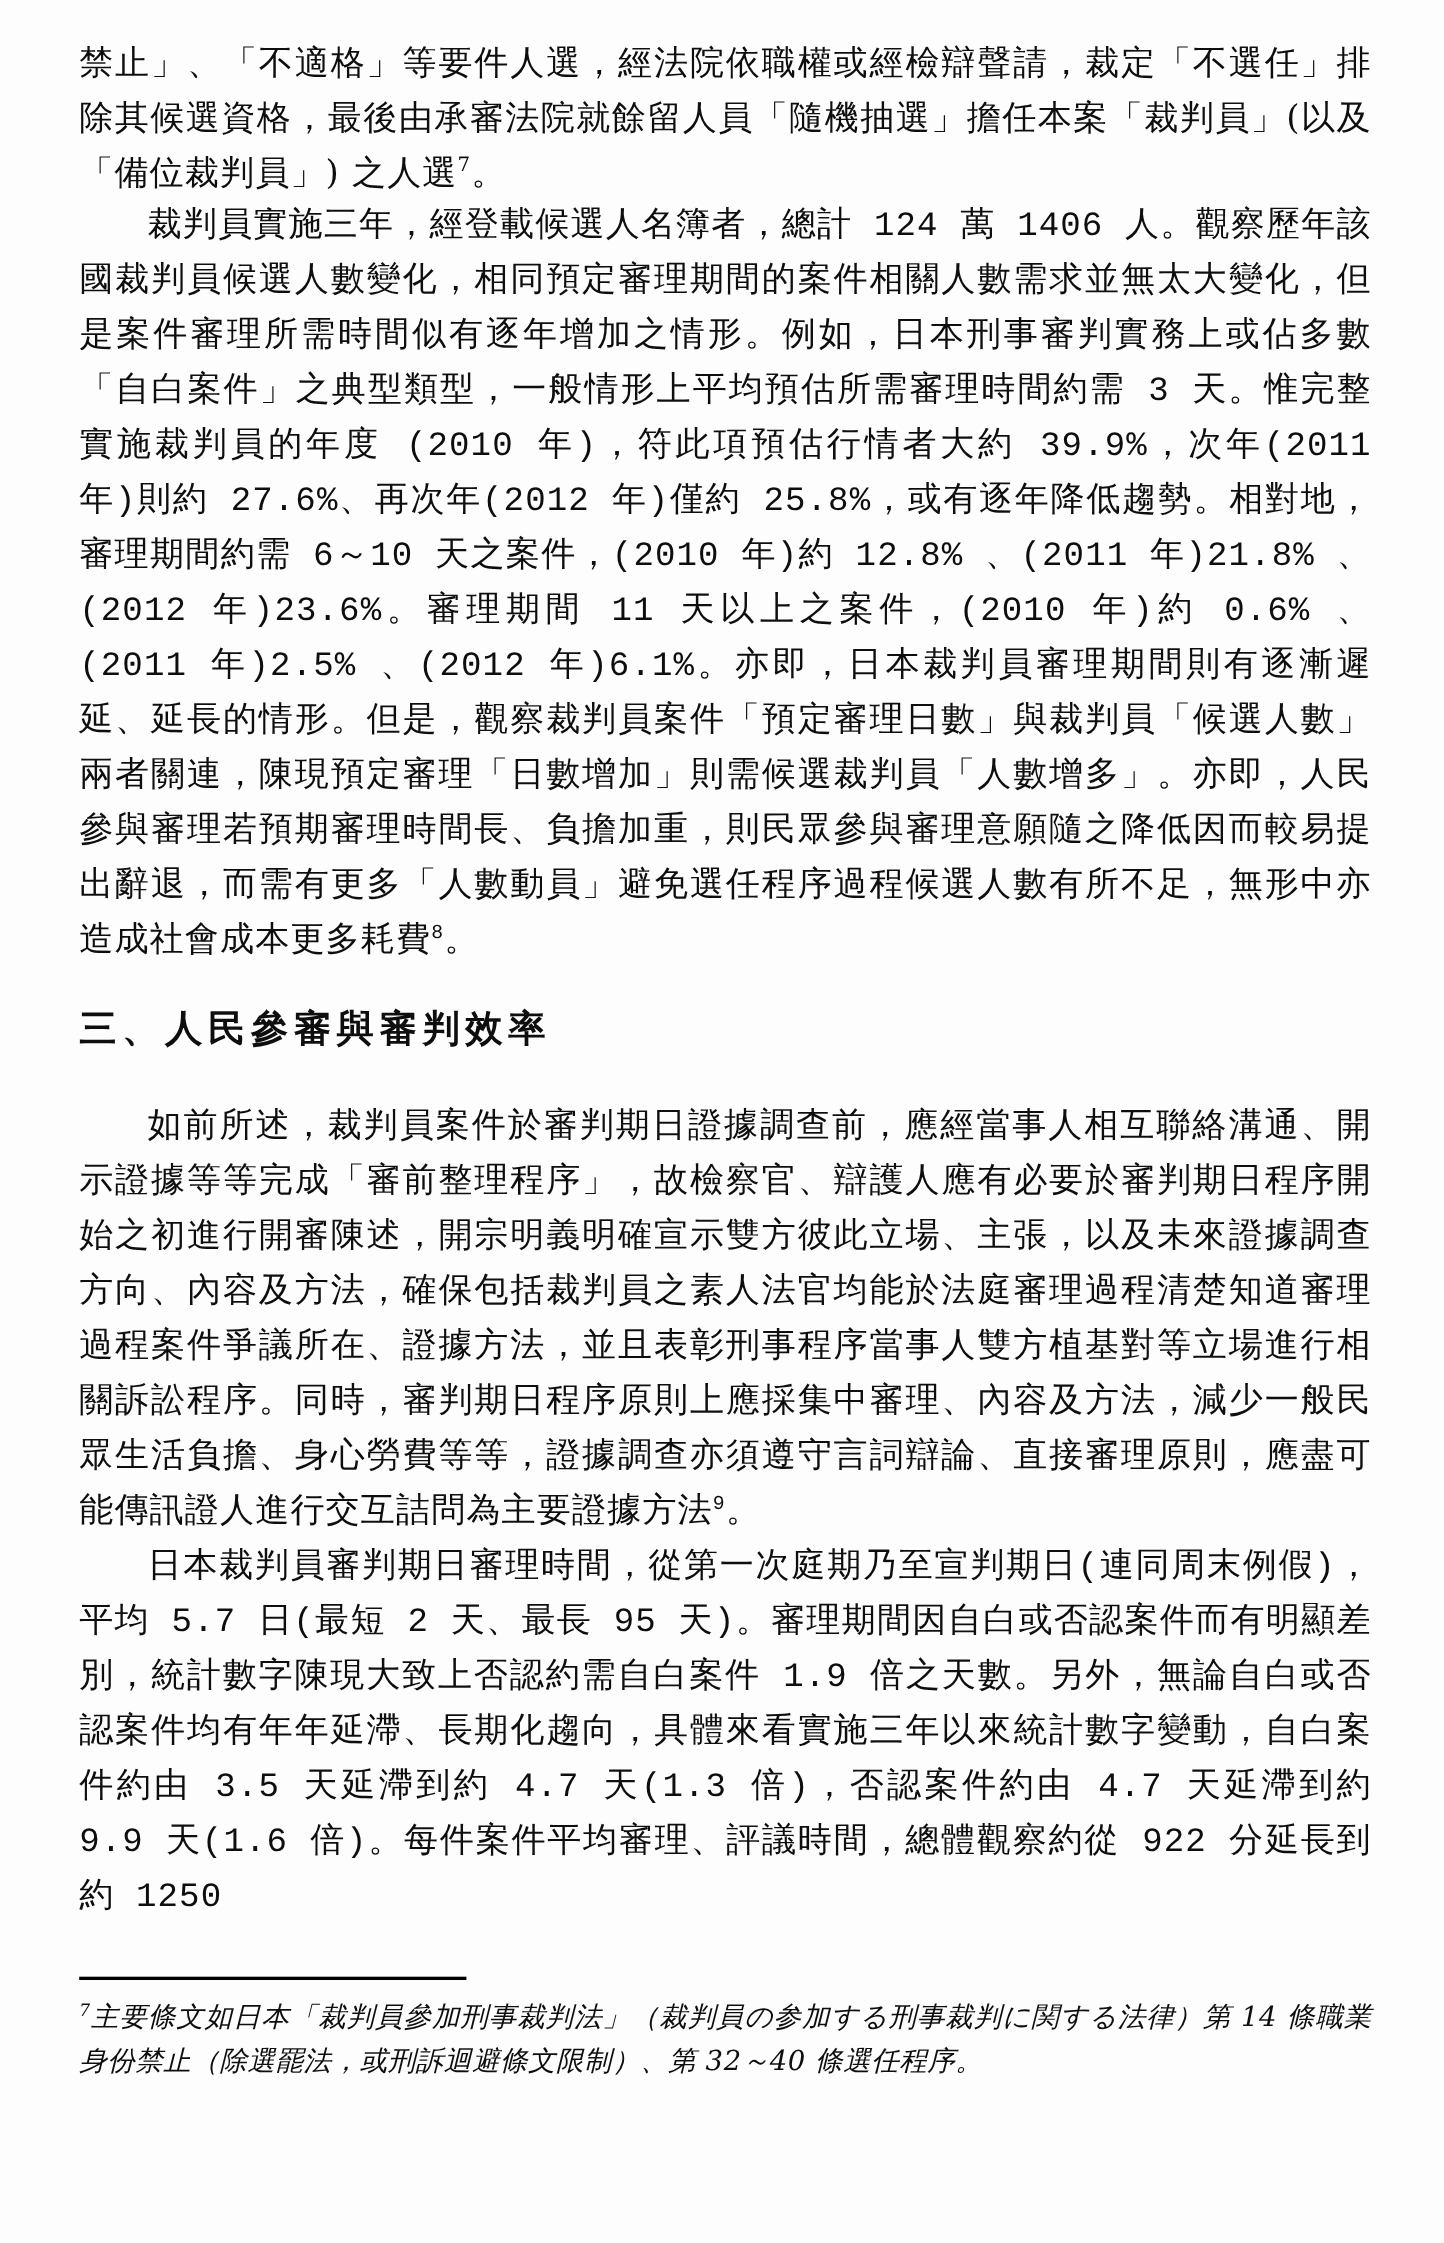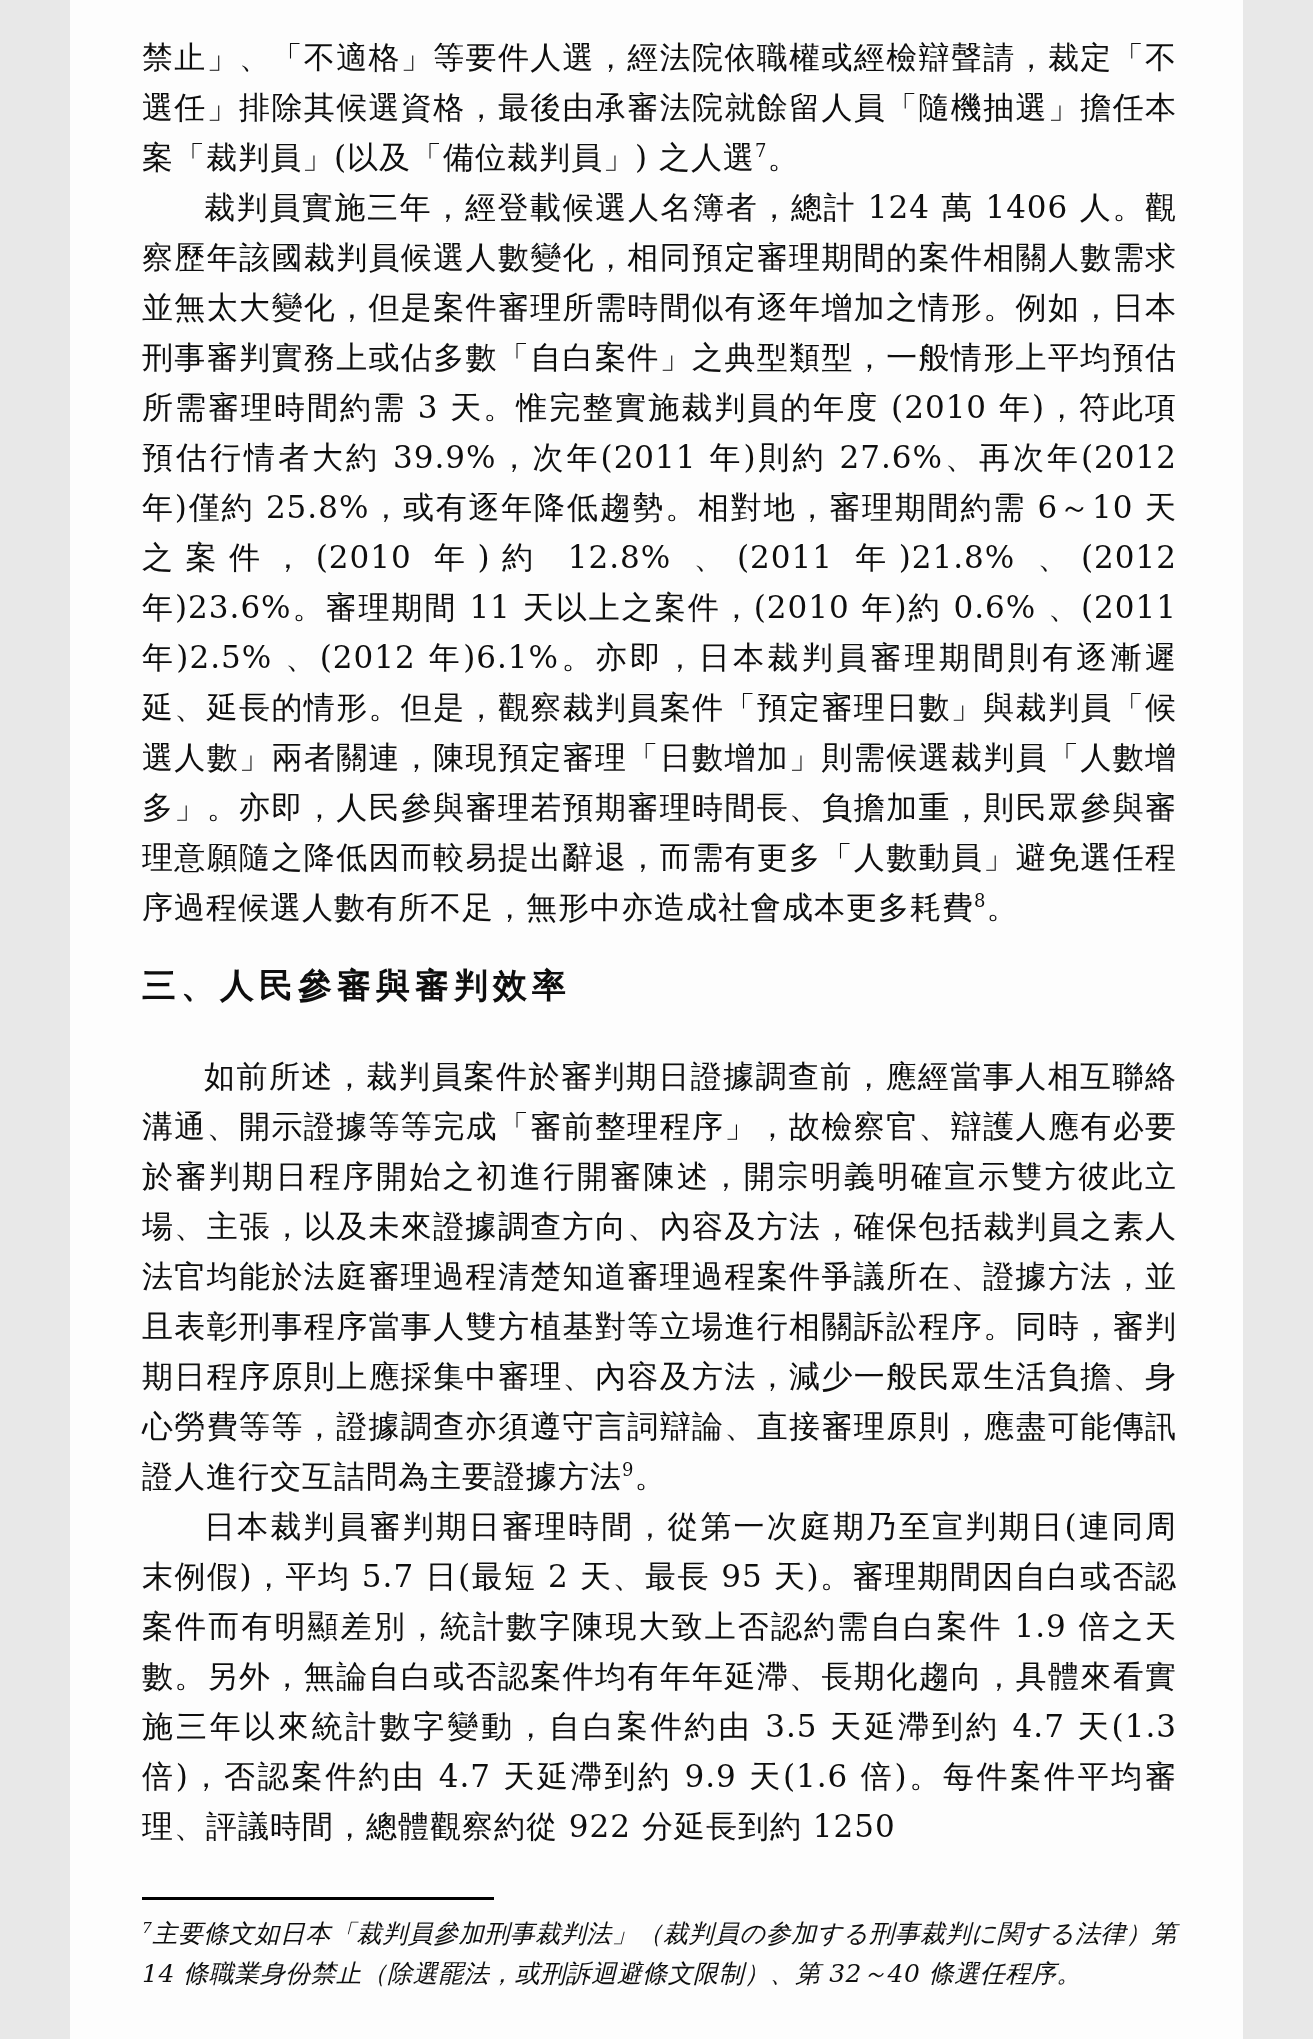--- a/index.html
+++ b/index.html
@@ -1,36 +1,36 @@
 <!DOCTYPE html>
 <html lang="zh-Hant"><head>
 <meta charset="utf-8">
 <style>
   html, body { margin: 0; padding: 0; background: #e8e8e8; }
   .page {
     position: relative;
-    width: 1173px;
+    width: 1313px;
     height: 2039px;
     margin: 0 auto;
     box-sizing: border-box;
     padding: 32px 66px 0 72px;
     background: #fdfdfd;
     color: #0e0e0e;
     font-family: "DejaVu Serif", "Liberation Serif", serif;
     overflow: hidden;
   }
   .body-text p {
     margin: 0;
     font-size: 31px;
     line-height: 50px;
     text-align: justify;
     text-justify: inter-ideograph;
     letter-spacing: 1px;
   }
-  .indent { text-indent: 2em; }
+  .indent { text-indent: 2em; font-family: Liberation Mono, monospace; }
   .para4 { margin-top: 36px; }
   sup.fn-ref {
     font-size: 0.58em;
     line-height: 0;
     vertical-align: super;
   }
   .section-heading {
     margin: 30px 0 43px 0;
     font-size: 34px;
     line-height: 46px;

